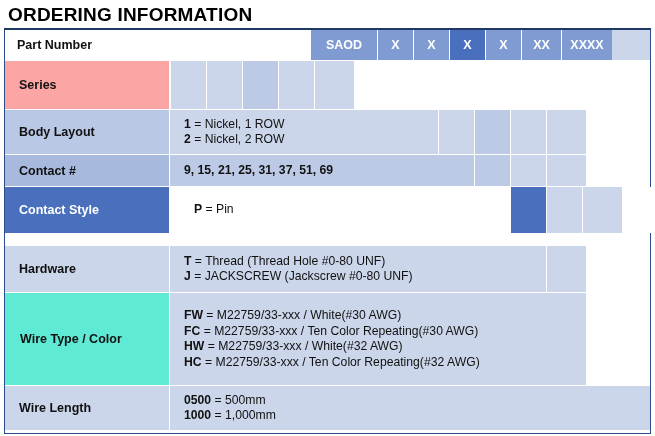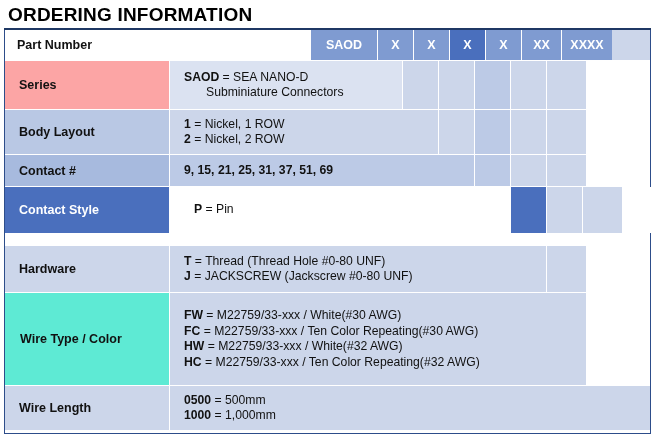--- a/index.html
+++ b/index.html
@@ -154,28 +154,20 @@
       <div class="code-cell c-x1">X</div>
       <div class="code-cell c-x2">X</div>
       <div class="code-cell c-x3">X</div>
       <div class="code-cell c-x4">X</div>
       <div class="code-cell c-xx">XX</div>
       <div class="code-cell c-xxxx">XXXX</div>
     </div>
 
     <div class="row r1">
       <div class="row-label lbl-l1">Series</div>
-      <div class="row-desc desc-d1" style="flex:0 0 232px;">
-        <div class="line">
-          <b>SAOD</b><span> = </span><span>SEA NANO-D</span>
-        </div>
-        <div class="line" style="padding-left:22px;">
-          <span>Subminiature Connectors</span>
-        </div>
-      </div>
       <div class="tail desc-d2" style="width:36px;"></div>
       <div class="tail desc-d2" style="width:36px;"></div>
       <div class="tail desc-d3" style="width:36px;"></div>
       <div class="tail desc-d2" style="width:36px;"></div>
       <div class="tail desc-d2" style="width:40px;"></div>
       <div class="tail desc-d4" style="width:51px;"></div>
     </div>
 
     <div class="row r2">
       <div class="row-label lbl-l2">Body Layout</div>

